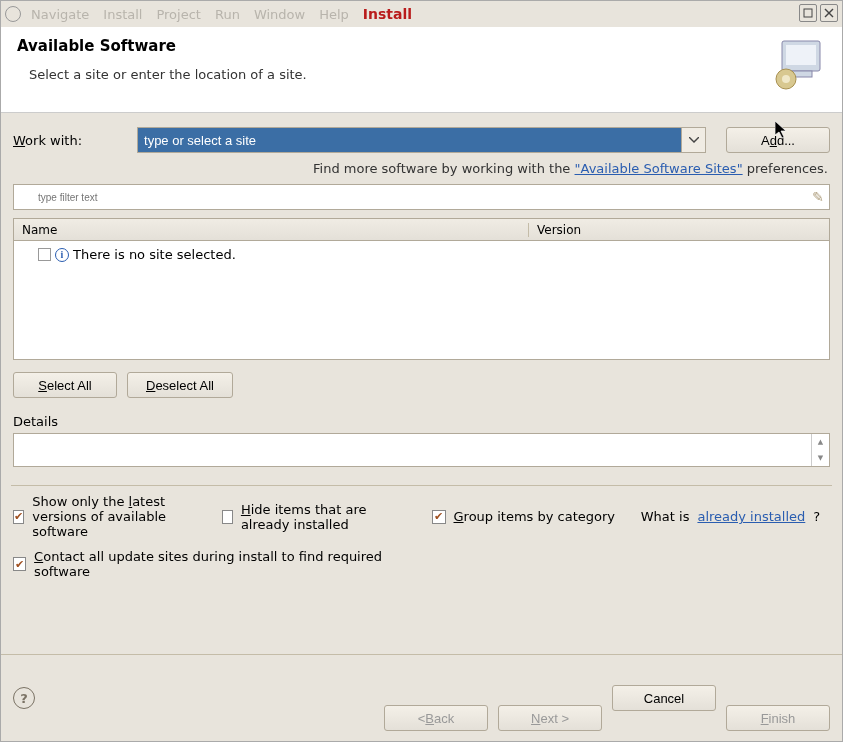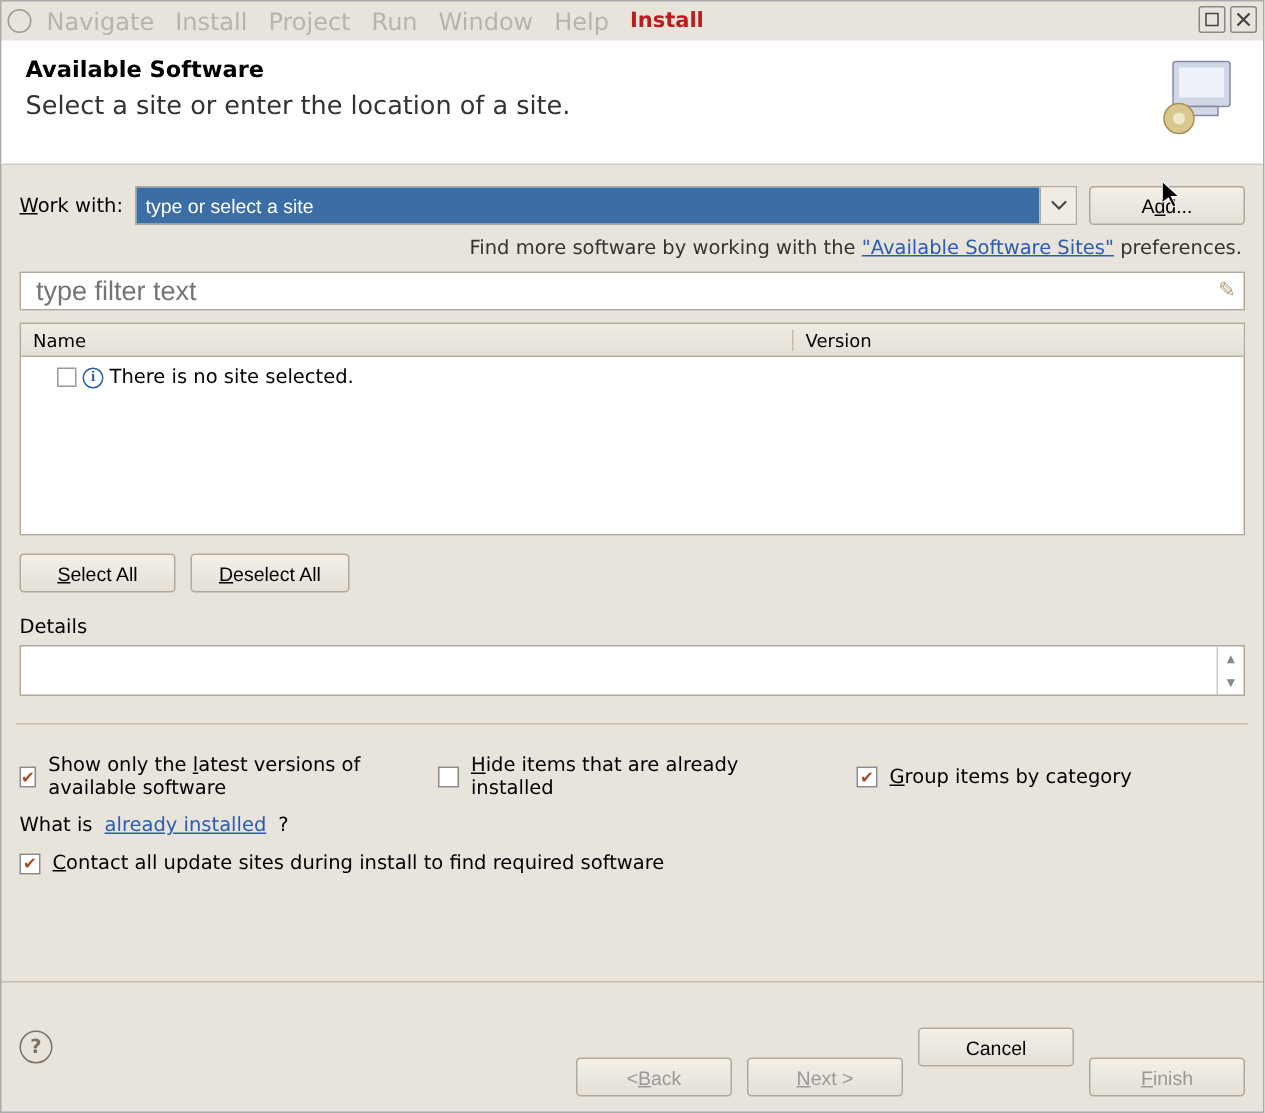--- a/index.html
+++ b/index.html
@@ -32,21 +32,21 @@
 .titlebar .app-icon {
   width: 16px;
   height: 16px;
   margin-right: 6px;
   border-radius: 50%;
   border: 1px solid #999;
   display: inline-block;
 }
 .menu-dimmed {
   color: #b8b4ac;
-  font-size: 16px;
+  font-size: 13px;
   display: flex;
   gap: 14px;
   margin-left: 4px;
 }
 .title-text {
   font-weight: bold;
   color: #b91c1c;
   margin-left: 14px;
   font-size: 14px;
 }
@@ -76,47 +76,48 @@
   align-items: flex-start;
   justify-content: space-between;
   border-bottom: 1px solid #ccc;
 }
 .header-text h1 {
   margin: 0 0 6px 0;
   font-size: 15px;
   font-weight: bold;
 }
 .header-text p {
-  margin: 0;
-  font-size: 17px;
+  margin: 12px;
+  font-size: 13px;
   color: #333;
 }
 .header-icon {
   width: 54px;
   height: 54px;
 }
 .content {
   padding: 14px 12px 8px 12px;
   display: flex;
   flex-direction: column;
   flex: 1;
   gap: 8px;
 }
 .row {
   display: flex;
   align-items: center;
-  gap: 8px;
+  gap: 20px;
 }
 .work-with-label { white-space: nowrap; }
 .combo {
   flex: 1;
   display: flex;
   border: 1px solid #b1a999;
   background: #fff;
   height: 26px;
+  margin-left: 35px;
 }
 .combo input {
   flex: 1;
   border: none;
   padding: 0 6px;
   font-size: 13px;
   background: #3b6ea5;
   color: #fff;
   outline: none;
 }
@@ -154,22 +155,22 @@
 .filter-row {
   display: flex;
   border: 1px solid #b1a999;
   background: #fff;
   height: 26px;
   align-items: center;
 }
 .filter-row input {
   flex: 1;
   border: none;
-  padding: 0 10px;
-  font-size: 18px;
+  padding: 0 24px;
+  font-size: 10px;
   color: #888;
   outline: none;
   font-style: normal;
 }
 .filter-row .clear-icon {
   width: 22px;
   display: flex;
   align-items: center;
   justify-content: center;
   color: #b0a080;
@@ -244,23 +245,22 @@
   flex: 1;
   display: flex;
   align-items: center;
   justify-content: center;
   font-size: 7px;
   color: #888;
 }
 .hr { border-top: 1px solid #c4bca8; margin: 10px -2px 0 -2px; }
 .checkbox-grid {
   display: grid;
-  grid-template-columns: 1fr 1fr 1fr;
+  grid-template-columns: 1fr 1fr 1fr 1fr;
   gap: 10px 20px;
-  margin-top: 12px;
 }
 .checkline {
   display: flex;
   align-items: center;
   gap: 8px;
   font-size: 13px;
 }
 .cb {
   width: 14px; height: 14px;
   border: 1px solid #888;

